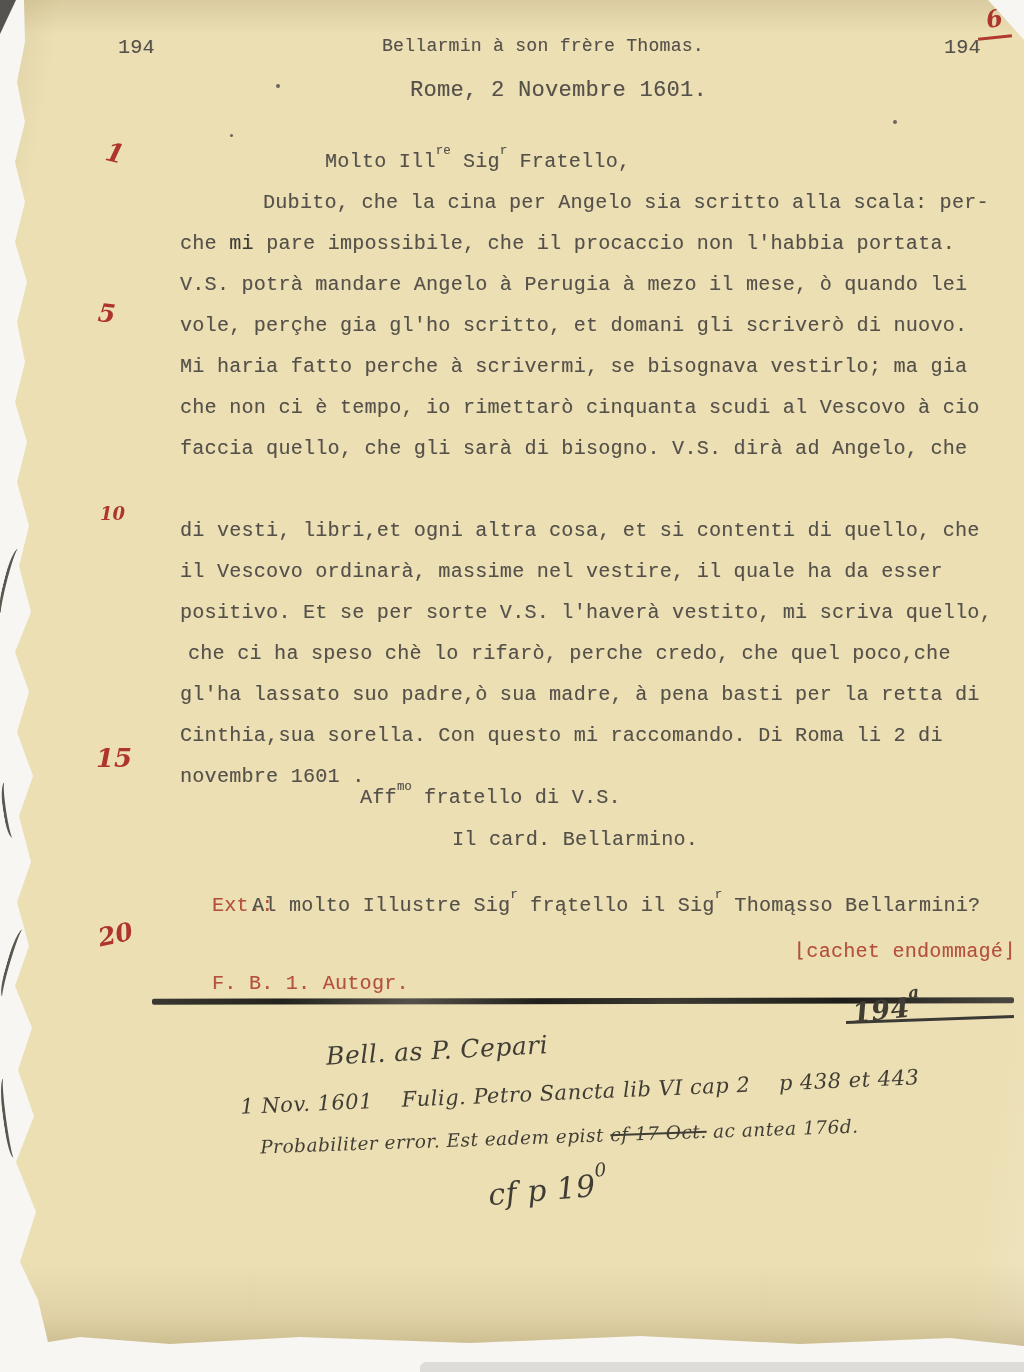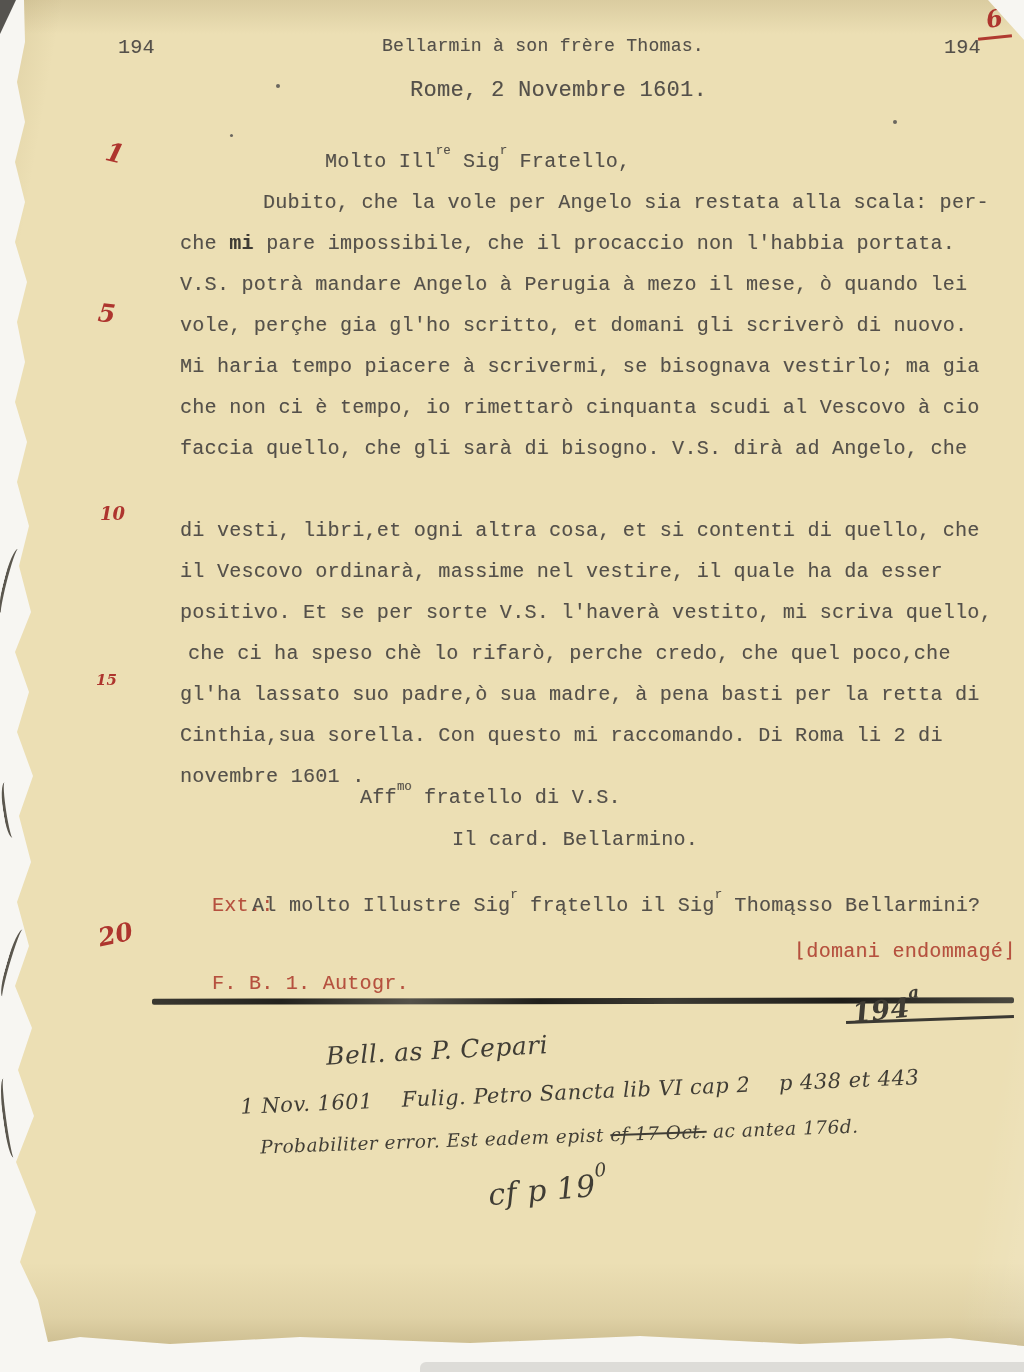--- a/index.html
+++ b/index.html
@@ -26,21 +26,21 @@
       27px 442px, 15px 402px, 25px 362px, 17px 322px, 27px 282px,
       15px 242px, 25px 202px, 15px 162px, 25px 122px, 17px 82px, 25px 42px);
   }
   .typed{
     position:absolute;
     font-family:"Liberation Mono","DejaVu Sans Mono",monospace;
     font-size:20px;color:#54504a;letter-spacing:0.3px;white-space:pre;
     text-shadow:0.4px 0.4px 0 rgba(80,75,65,0.30);
   }
   .typed sup,.hw sup{font-size:0.62em;position:relative;top:-0.45em;line-height:0;letter-spacing:0;}
-  .typed b{font-weight:700;color:#3e3b35;}
+  .typed b{font-weight:400;color:#3e3b35;}
   .red{color:#b6503e;text-shadow:0.4px 0.4px 0 rgba(160,70,50,0.30);margin-left:32px;}
   .hw{
     position:absolute;font-family:"DejaVu Serif","Liberation Serif",serif;
     font-style:italic;color:#403d35;white-space:pre;letter-spacing:0.5px;
   }
   .hw s{text-decoration-thickness:2px;}
   .redhw{
     position:absolute;font-family:"DejaVu Serif","Liberation Serif",serif;
     font-style:italic;font-weight:bold;color:#ae352e;white-space:pre;
   }
@@ -68,47 +68,47 @@
 
     <div class="typed" style="left:118px;top:36px">194</div>
     <div class="typed" style="left:382px;top:36px;font-size:18px">Bellarmin à son frère Thomas.</div>
     <div class="typed" style="left:944px;top:36px">194</div>
     <div class="redhw" style="left:986px;top:4px;font-size:24px;transform:rotate(-8deg)">6</div>
     <div class="underline-red"></div>
     <div class="typed" style="left:410px;top:78px;font-size:22px">Rome, 2 Novembre 1601.</div>
 
     <div class="typed" style="left:325px;top:150px">Molto Ill<sup>re</sup> Sig<sup>r</sup> Fratello,</div>
 
-    <div class="typed" style="left:263px;top:191px">Dubito, che la vole per Angelo sia restata alla scala: per-</div>
+    <div class="typed" style="left:263px;top:191px">Dubito, che la cina per Angelo sia scritto alla scala: per-</div>
     <div class="typed" style="left:180px;top:232px">che <b>mi</b> pare impossibile, che il procaccio non l'habbia portata.</div>
     <div class="typed" style="left:180px;top:273px">V.S. potrà mandare Angelo à Perugia à mezo il mese, ò quando lei</div>
     <div class="typed" style="left:180px;top:314px">vole, perçhe gia gl'ho scritto, et domani gli scriverò di nuovo.</div>
-    <div class="typed" style="left:180px;top:355px">Mi haria tempo piacere à scrivermi, se bisognava vestirlo; ma gia</div>
+    <div class="typed" style="left:180px;top:355px">Mi haria fatto perche à scrivermi, se bisognava vestirlo; ma gia</div>
     <div class="typed" style="left:180px;top:396px">che non ci è tempo, io rimettarò cinquanta scudi al Vescovo à cio</div>
     <div class="typed" style="left:180px;top:437px">faccia quello, che gli sarà di bisogno. V.S. dirà ad Angelo, che</div>
     <div class="typed" style="left:180px;top:519px">di vesti, libri,et ogni altra cosa, et si contenti di quello, che</div>
     <div class="typed" style="left:180px;top:560px">il Vescovo ordinarà, massime nel vestire, il quale ha da esser</div>
     <div class="typed" style="left:180px;top:601px">positivo. Et se per sorte V.S. l'haverà vestito, mi scriva quello,</div>
     <div class="typed" style="left:188px;top:642px">che ci ha speso chè lo rifarò, perche credo, che quel poco,che</div>
     <div class="typed" style="left:180px;top:683px">gl'ha lassato suo padre,ò sua madre, à pena basti per la retta di</div>
     <div class="typed" style="left:180px;top:724px">Cinthia,sua sorella. Con questo mi raccomando. Di Roma li 2 di</div>
     <div class="typed" style="left:180px;top:765px">novembre 1601 .</div>
 
     <div class="redhw" style="left:106px;top:138px;font-size:26px;transform:rotate(14deg)">1</div>
     <div class="redhw" style="left:98px;top:299px;font-size:25px;transform:rotate(6deg)">5</div>
     <div class="redhw" style="left:100px;top:503px;font-size:18px">10</div>
-    <div class="redhw" style="left:96px;top:671px;font-size:15px">15</div>
+    <div class="redhw" style="left:96px;top:743px;font-size:26px">15</div>
     <div class="redhw" style="left:98px;top:920px;font-size:25px;transform:rotate(-12deg)">20</div>
 
     <div class="typed" style="left:360px;top:786px">Aff<sup>mo</sup> fratello di V.S.</div>
     <div class="typed" style="left:452px;top:828px">Il card. Bellarmino.</div>
 
     <div class="typed red" style="left:180px;top:894px">Ext.:</div>
     <div class="typed" style="left:252px;top:894px">Al molto Illustre Sig<sup>r</sup> frątello il Sig<sup>r</sup> Thomąsso Bellarmini?</div>
-    <div class="typed red" style="left:762px;top:938px">⌊domani endommagé⌋</div>
+    <div class="typed red" style="left:762px;top:938px">⌊cachet endommagé⌋</div>
     <div class="typed red" style="left:180px;top:972px;border-bottom:2px solid #b6503e;padding-bottom:4px">F. B. 1. Autogr.</div>
 
     <div class="rule-thick"></div>
     <div class="rule-thin"></div>
     <div class="hw" style="left:852px;top:994px;font-size:27px;font-weight:bold;transform:rotate(-6deg)">194<sup>a</sup></div>
 
     <div class="hw" style="left:326px;top:1036px;font-size:25px;transform:rotate(-3deg)">Bell. as P. Cepari</div>
     <div class="hw" style="left:240px;top:1080px;font-size:21px;transform:rotate(-2.5deg)">1 Nov. 1601    Fulig. Petro Sancta lib VI cap 2    p 438 et 443</div>
     <div class="hw" style="left:260px;top:1126px;font-size:18.5px;transform:rotate(-2deg)">Probabiliter error. Est eadem epist <s>cf 17 Oct.</s> ac antea 176d.</div>
     <div class="hw" style="left:488px;top:1172px;font-size:30px;transform:rotate(-5deg)">cf p 19<sup>0</sup></div>

